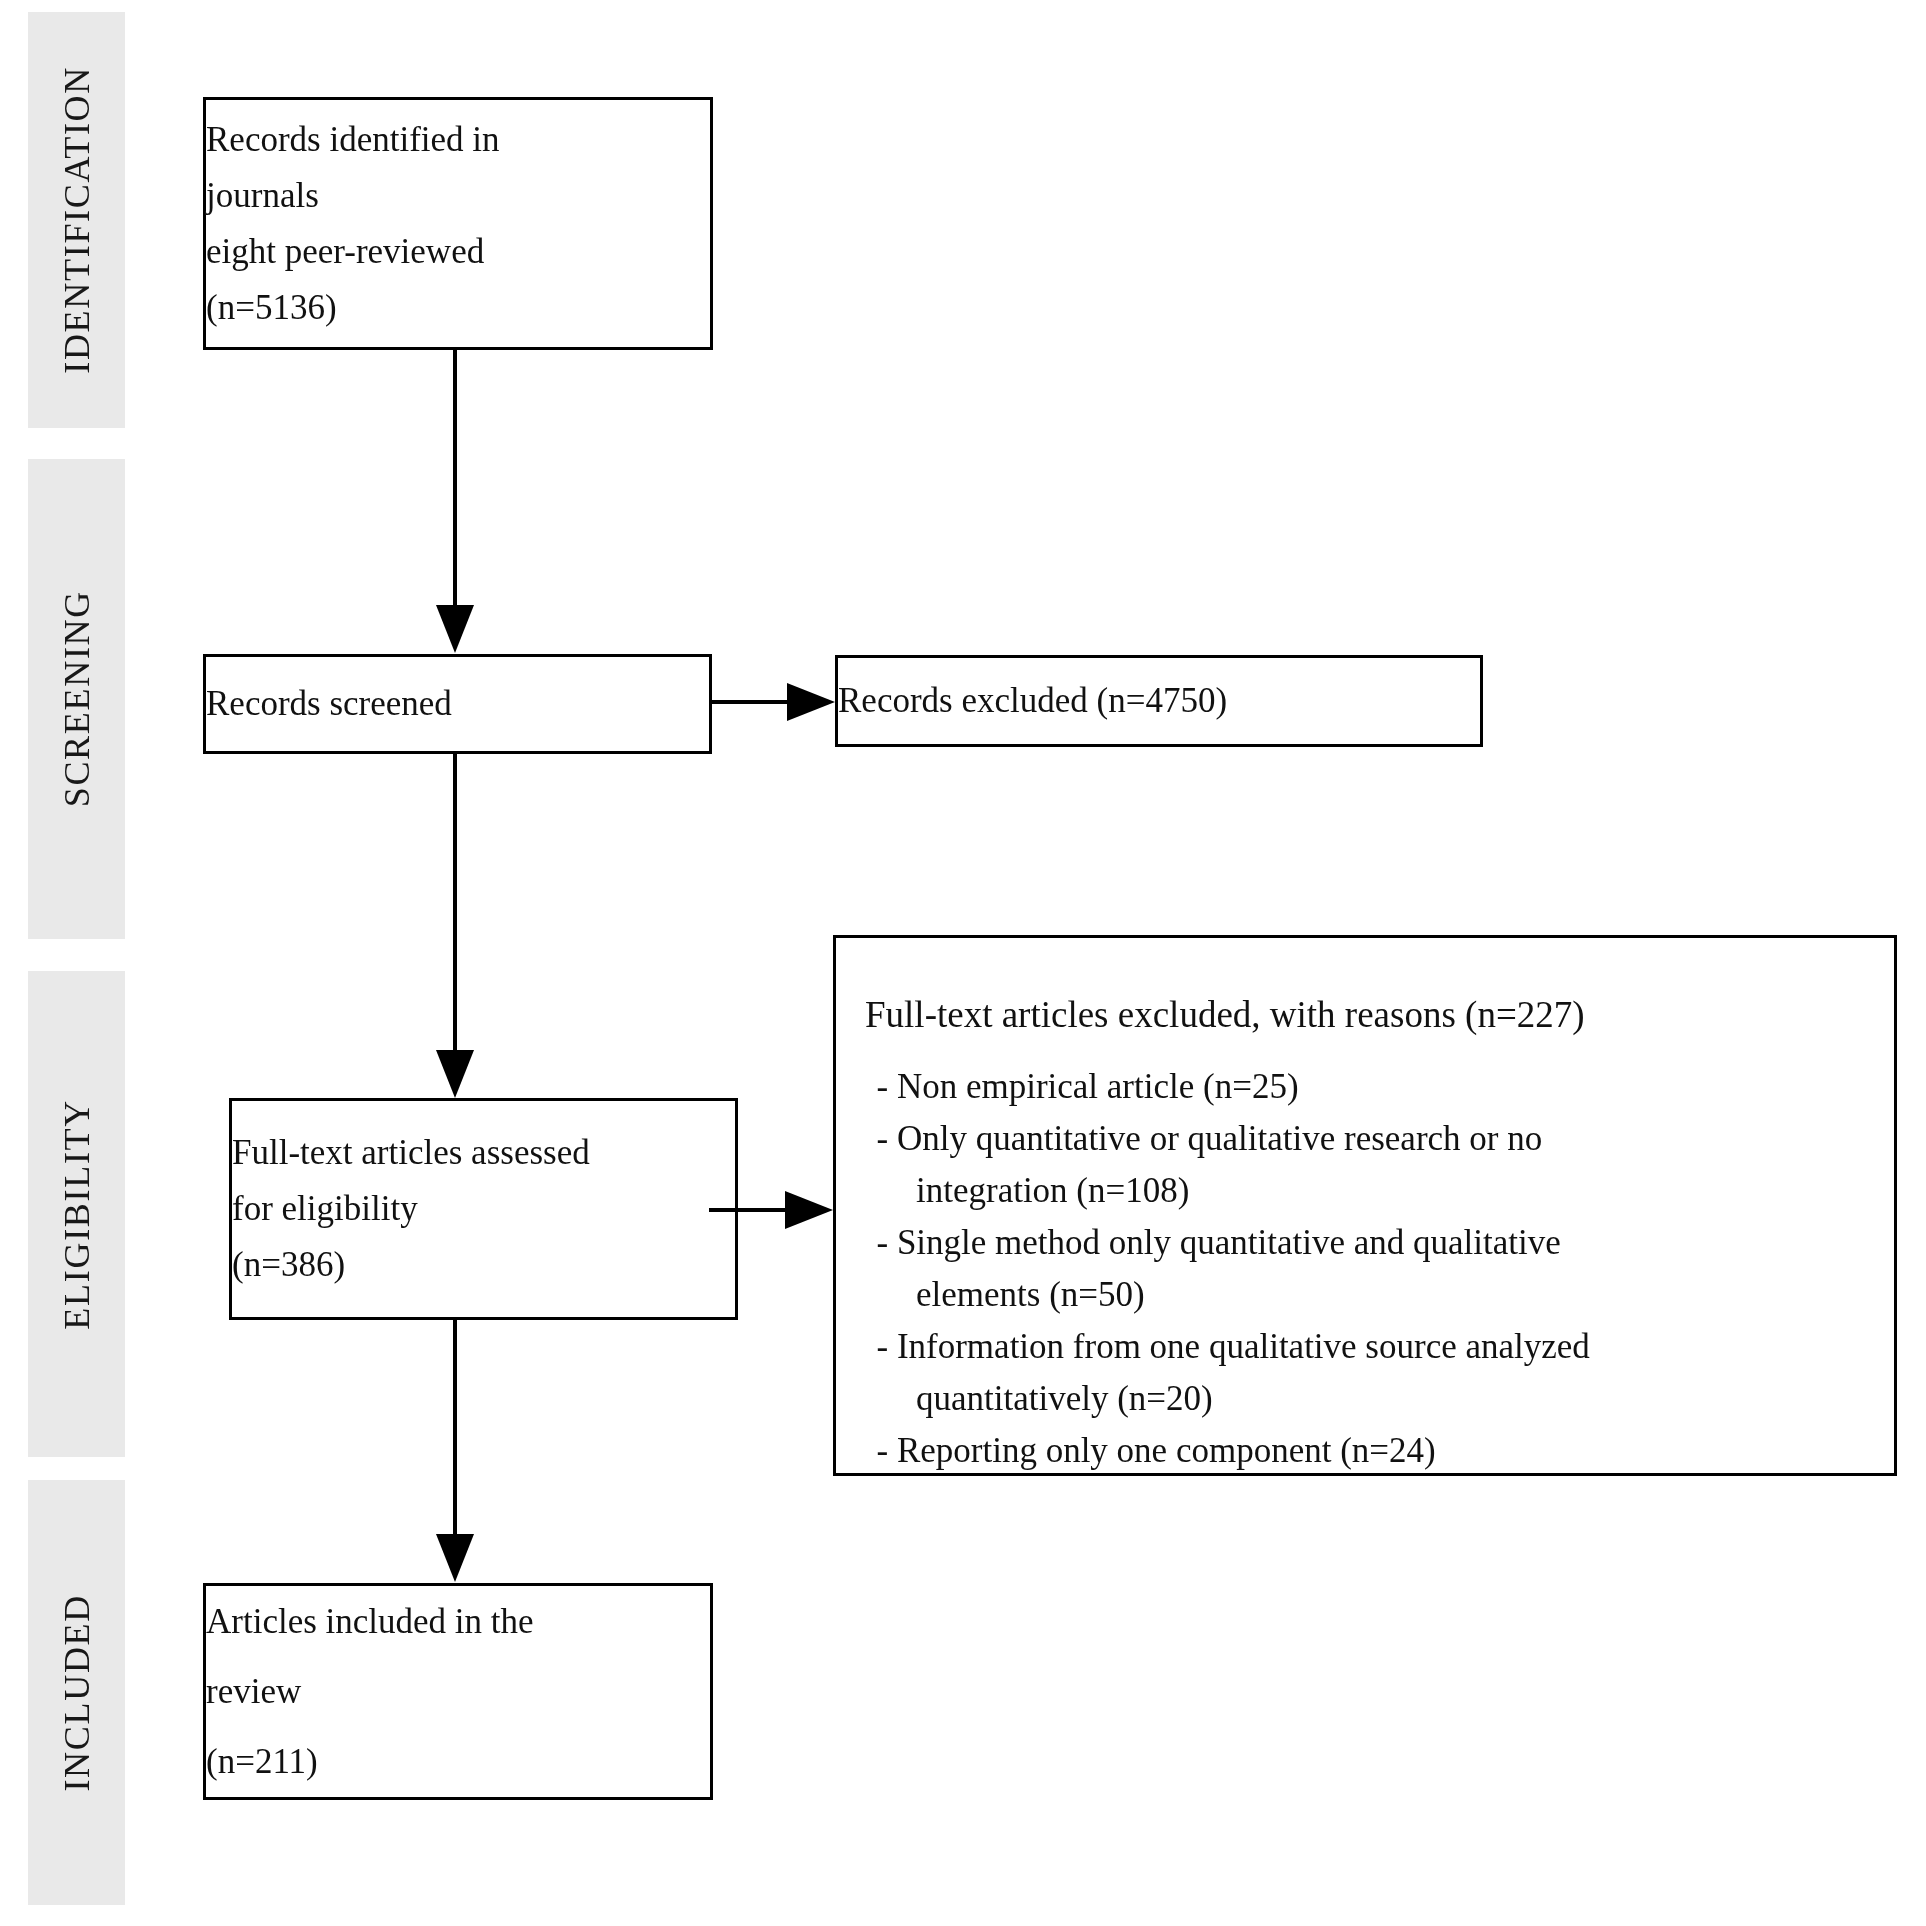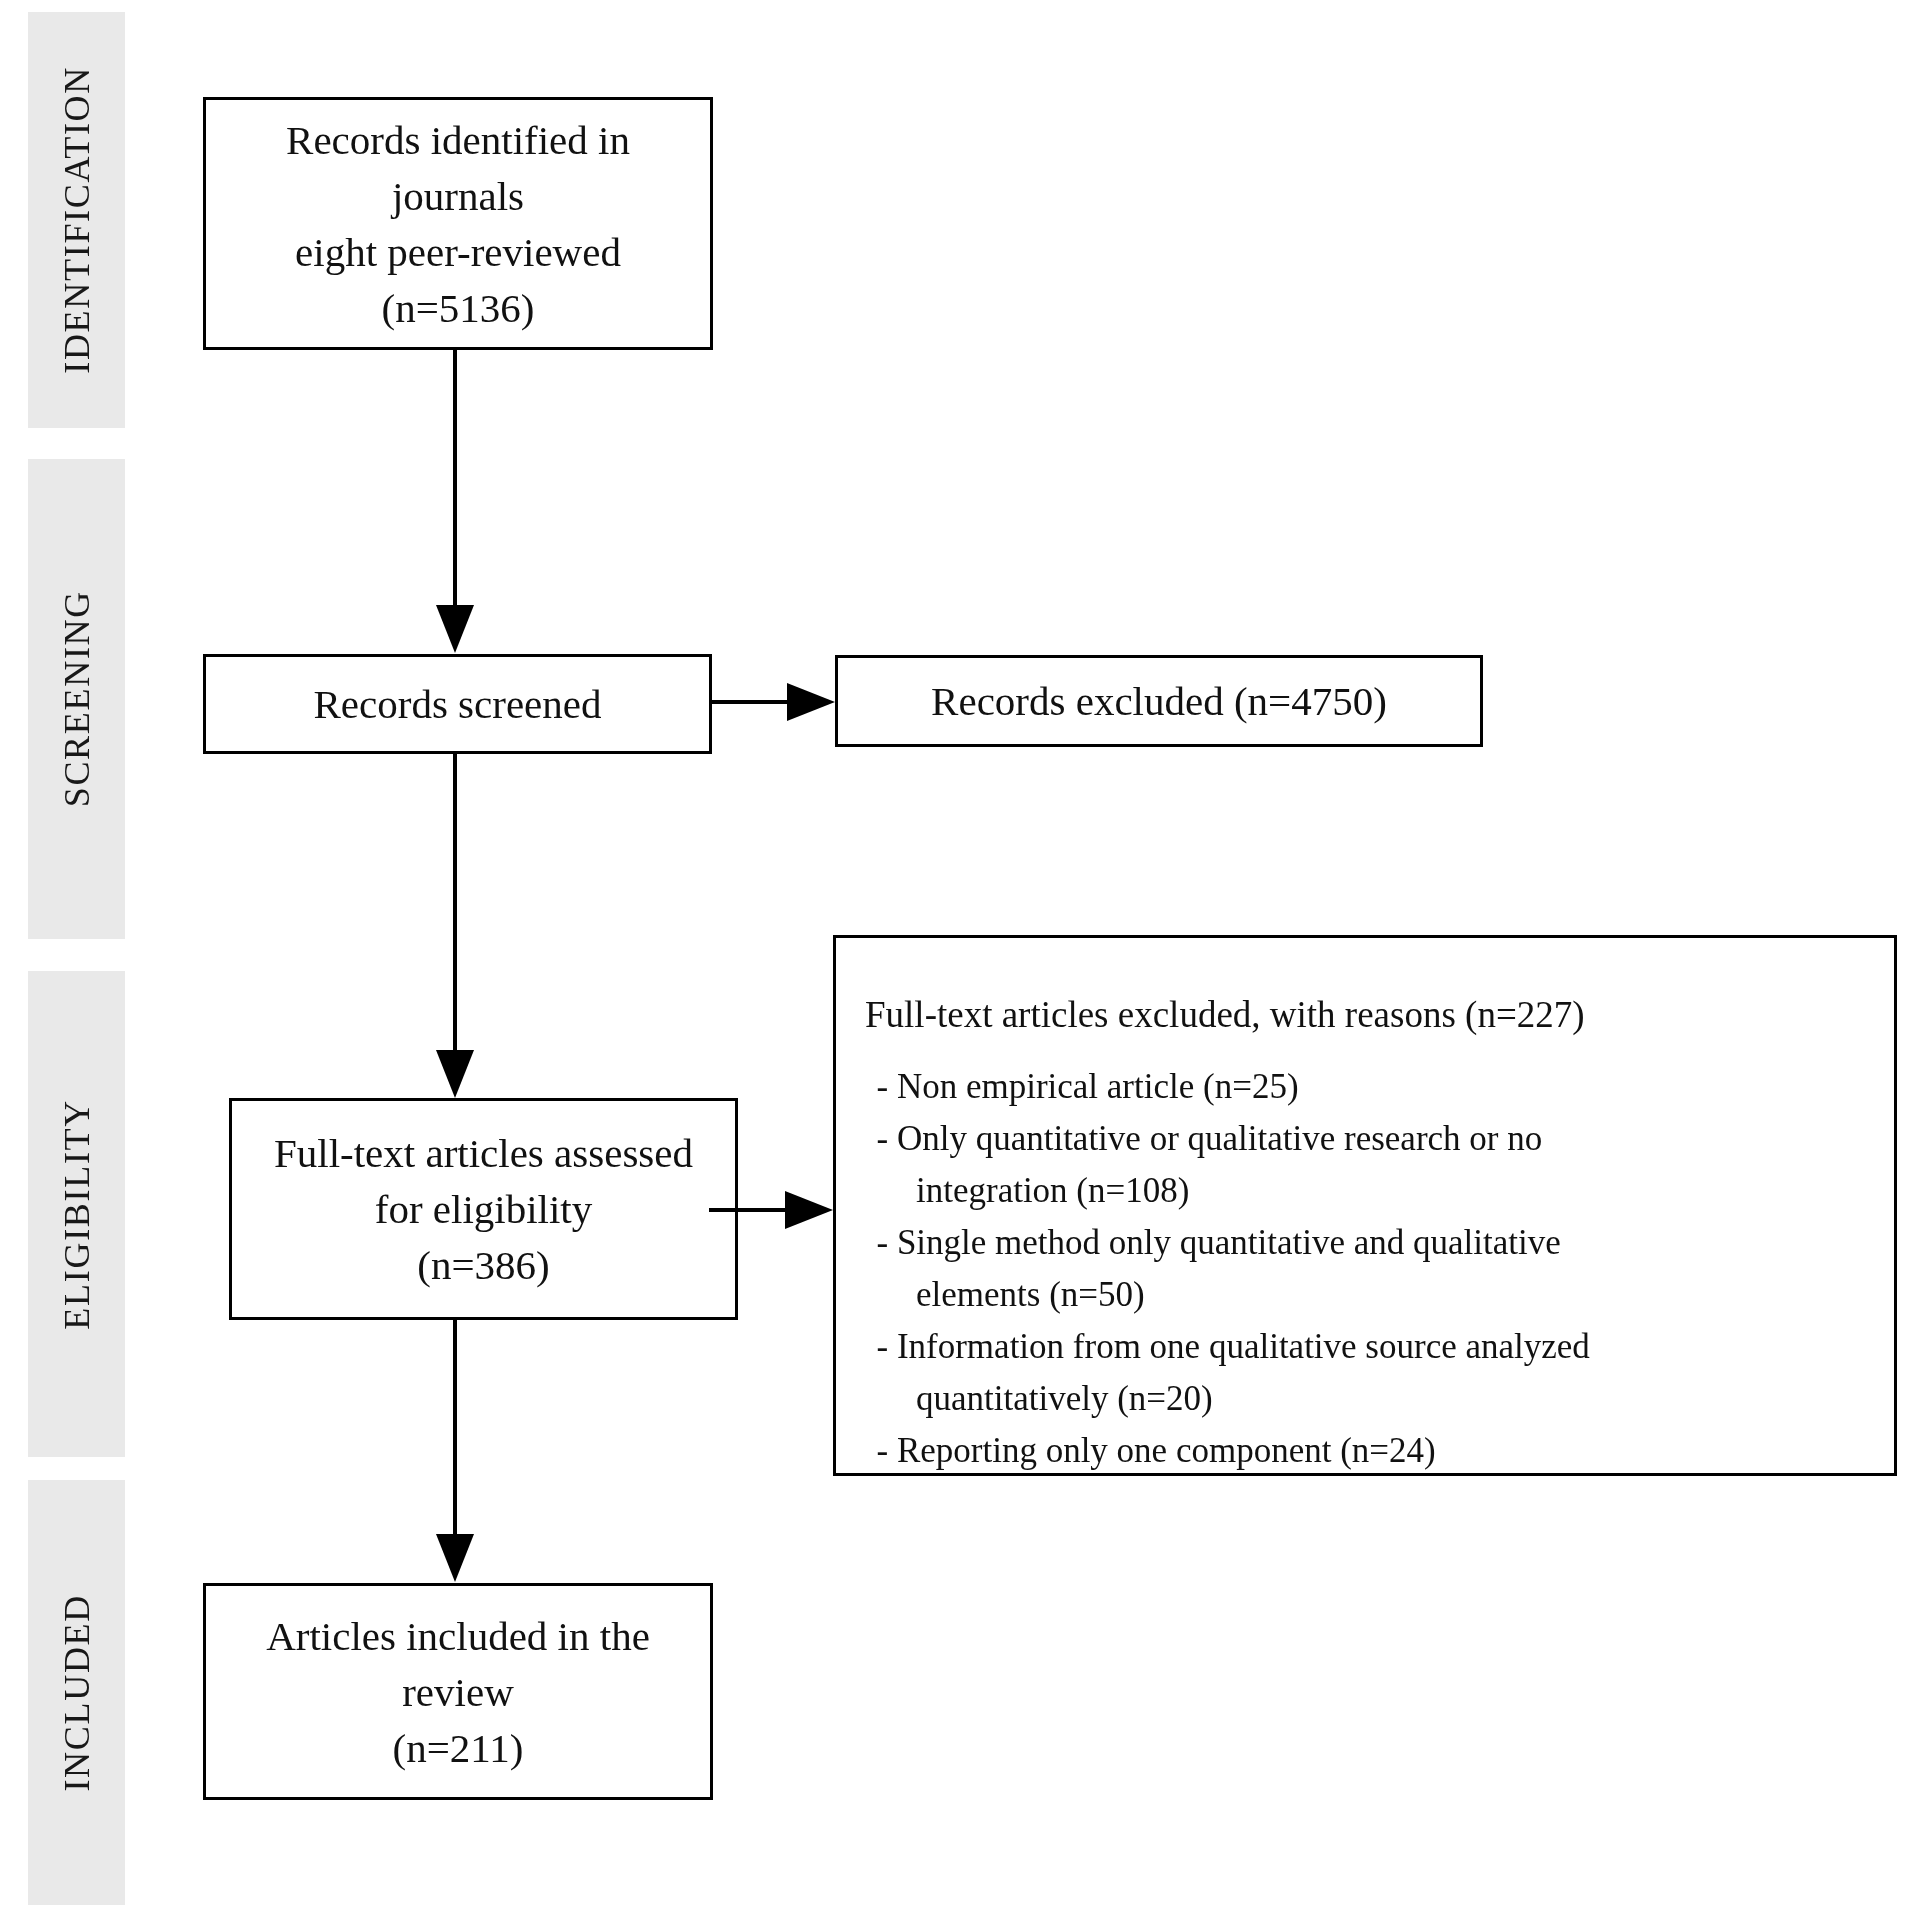--- a/index.html
+++ b/index.html
@@ -12,21 +12,21 @@
     position:absolute;left:28px;width:97px;background:#e9e9e9;
     display:flex;align-items:center;justify-content:center;
   }
   .band .vtext{
     writing-mode:vertical-rl;transform:rotate(180deg);
     font-size:36px;letter-spacing:1.7px;color:#181818;white-space:nowrap;
   }
   .box{
     position:absolute;box-sizing:border-box;background:#ffffff;border:3.5px solid #000000;
     display:flex;flex-direction:column;align-items:center;justify-content:center;
-    text-align:center;font-size:41px;line-height:56px;
+    text-align:left;font-size:35px;line-height:56px;
   }
   .box .line{width:100%;}
   .vline{position:absolute;width:3.5px;background:#000000;}
   .hline{position:absolute;height:3.5px;background:#000000;}
   .head-down{
     position:absolute;width:0;height:0;
     border-left:19px solid transparent;border-right:19px solid transparent;
     border-top:48px solid #000000;
   }
   .head-right{
@@ -109,18 +109,18 @@
 <div>
   <div class="hline" style="left:709px;top:1208px;width:77px;"></div>
   <div class="head-right" style="left:785px;top:1191px;"></div>
 </div>
 
 <div>
   <div class="vline" style="left:453px;top:1318px;height:218px;"></div>
   <div class="head-down" style="left:436px;top:1534px;"></div>
 </div>
 
-<div class="box" style="left:203px;top:1583px;width:510px;height:217px;">
+<div class="box" style="left:203px;top:1583px;width:510px;height:217px;gap:14px;">
   <div class="line">Articles included in the</div>
   <div class="line">review</div>
   <div class="line">(n=211)</div>
 </div>
 
 
 </body></html>

